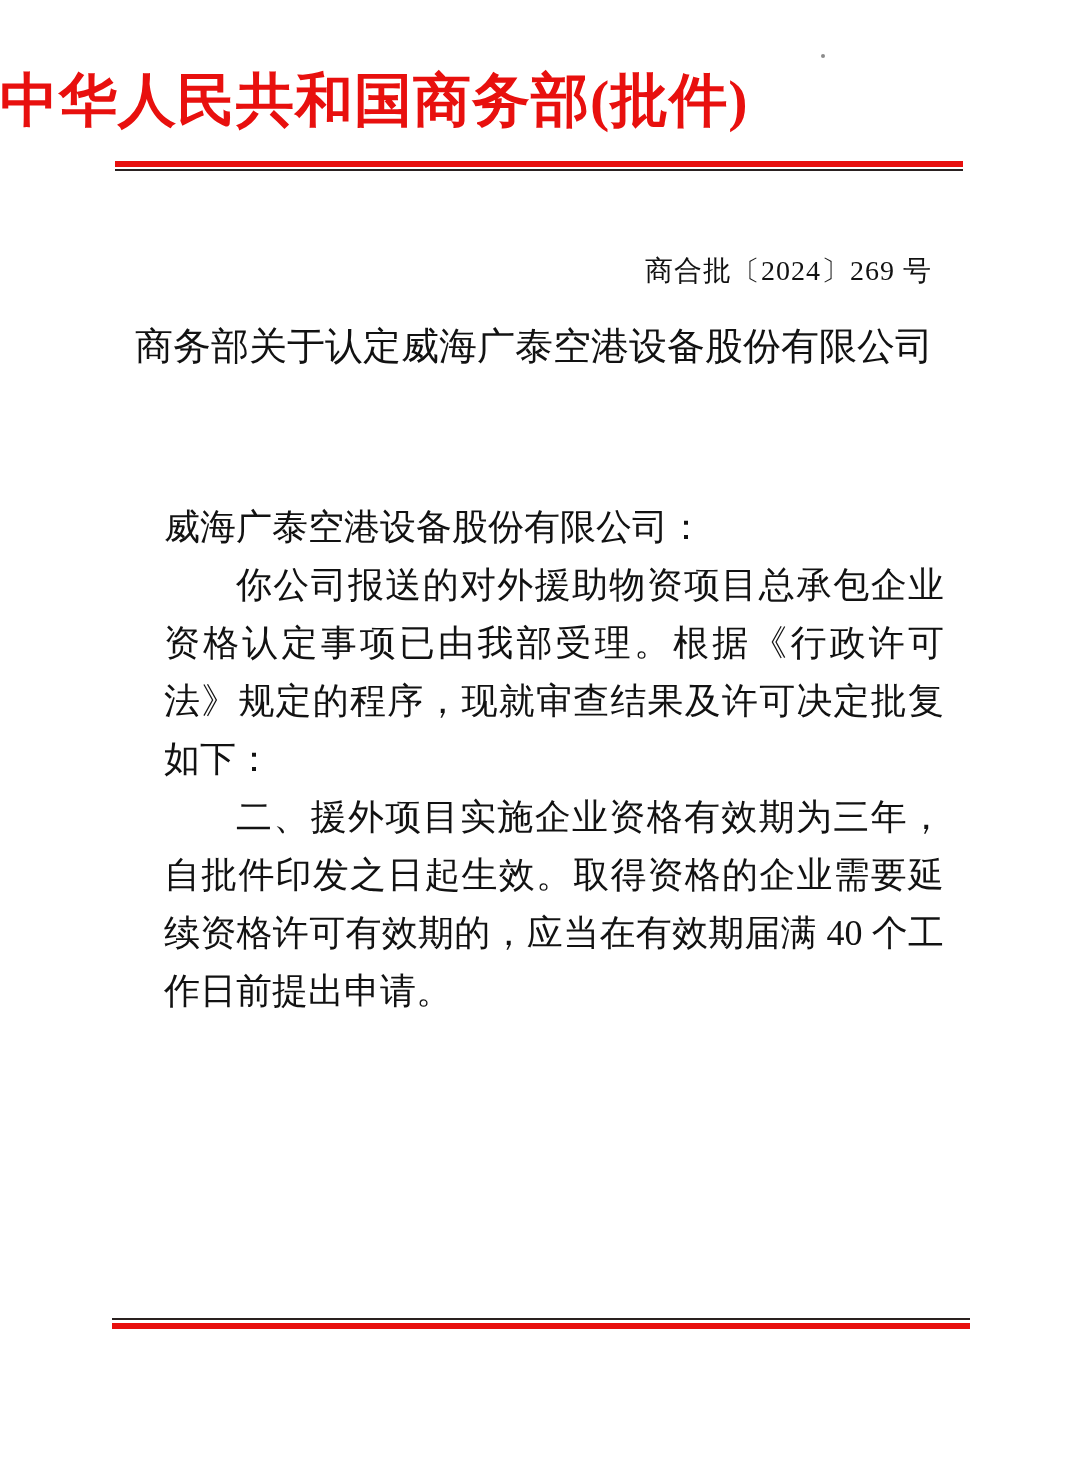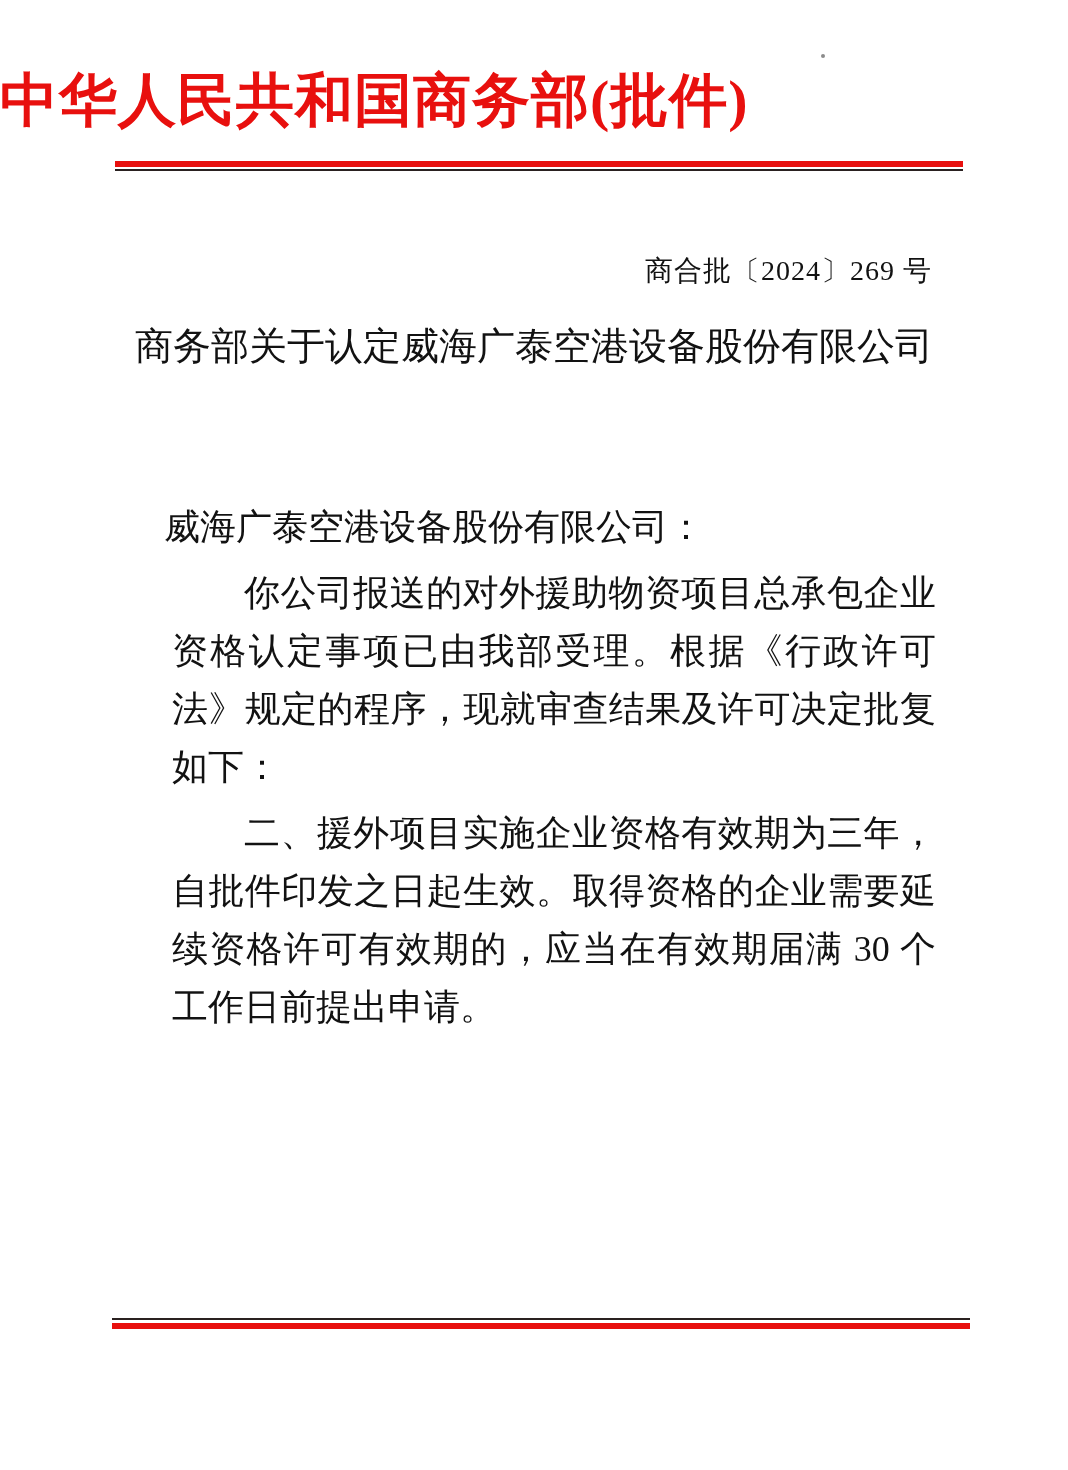--- a/index.html
+++ b/index.html
@@ -73,21 +73,21 @@
     width: 780px;
     font-size: 36px;
     line-height: 58px;
     text-align: justify;
   }
   .salutation {
     text-align: left;
   }
   .para {
     text-indent: 2em;
-    margin: 8px;
+    margin: 0;
   }
   .speck {
     position: absolute;
     top: 54px;
     left: 821px;
     width: 4px;
     height: 4px;
     border-radius: 50%;
     background: #5a5a5a;
     opacity: 0.7;
@@ -109,21 +109,21 @@
 
   <div class="doc-number">商合批〔2024〕269 号</div>
 
   <div class="doc-title">
     <div>商务部关于认定威海广泰空港设备股份有限公司</div>
   </div>
 
   <div class="body-text">
     <div class="salutation">威海广泰空港设备股份有限公司：</div>
     <p class="para">你公司报送的对外援助物资项目总承包企业资格认定事项已由我部受理。根据《行政许可法》规定的程序，现就审查结果及许可决定批复如下：</p>
-    <p class="para">二、援外项目实施企业资格有效期为三年，自批件印发之日起生效。取得资格的企业需要延续资格许可有效期的，应当在有效期届满 30 个工作日前提出申请。</p>
+    <p class="para">二、援外项目实施企业资格有效期为三年，自批件印发之日起生效。取得资格的企业需要延续资格许可有效期的，应当在有效期届满 40 个工作日前提出申请。</p>
   </div>
 
   <div class="divider divider-bottom">
     <div class="bar-black"></div>
     <div class="bar-red"></div>
   </div>
 
 </div>
 
 </body></html>

